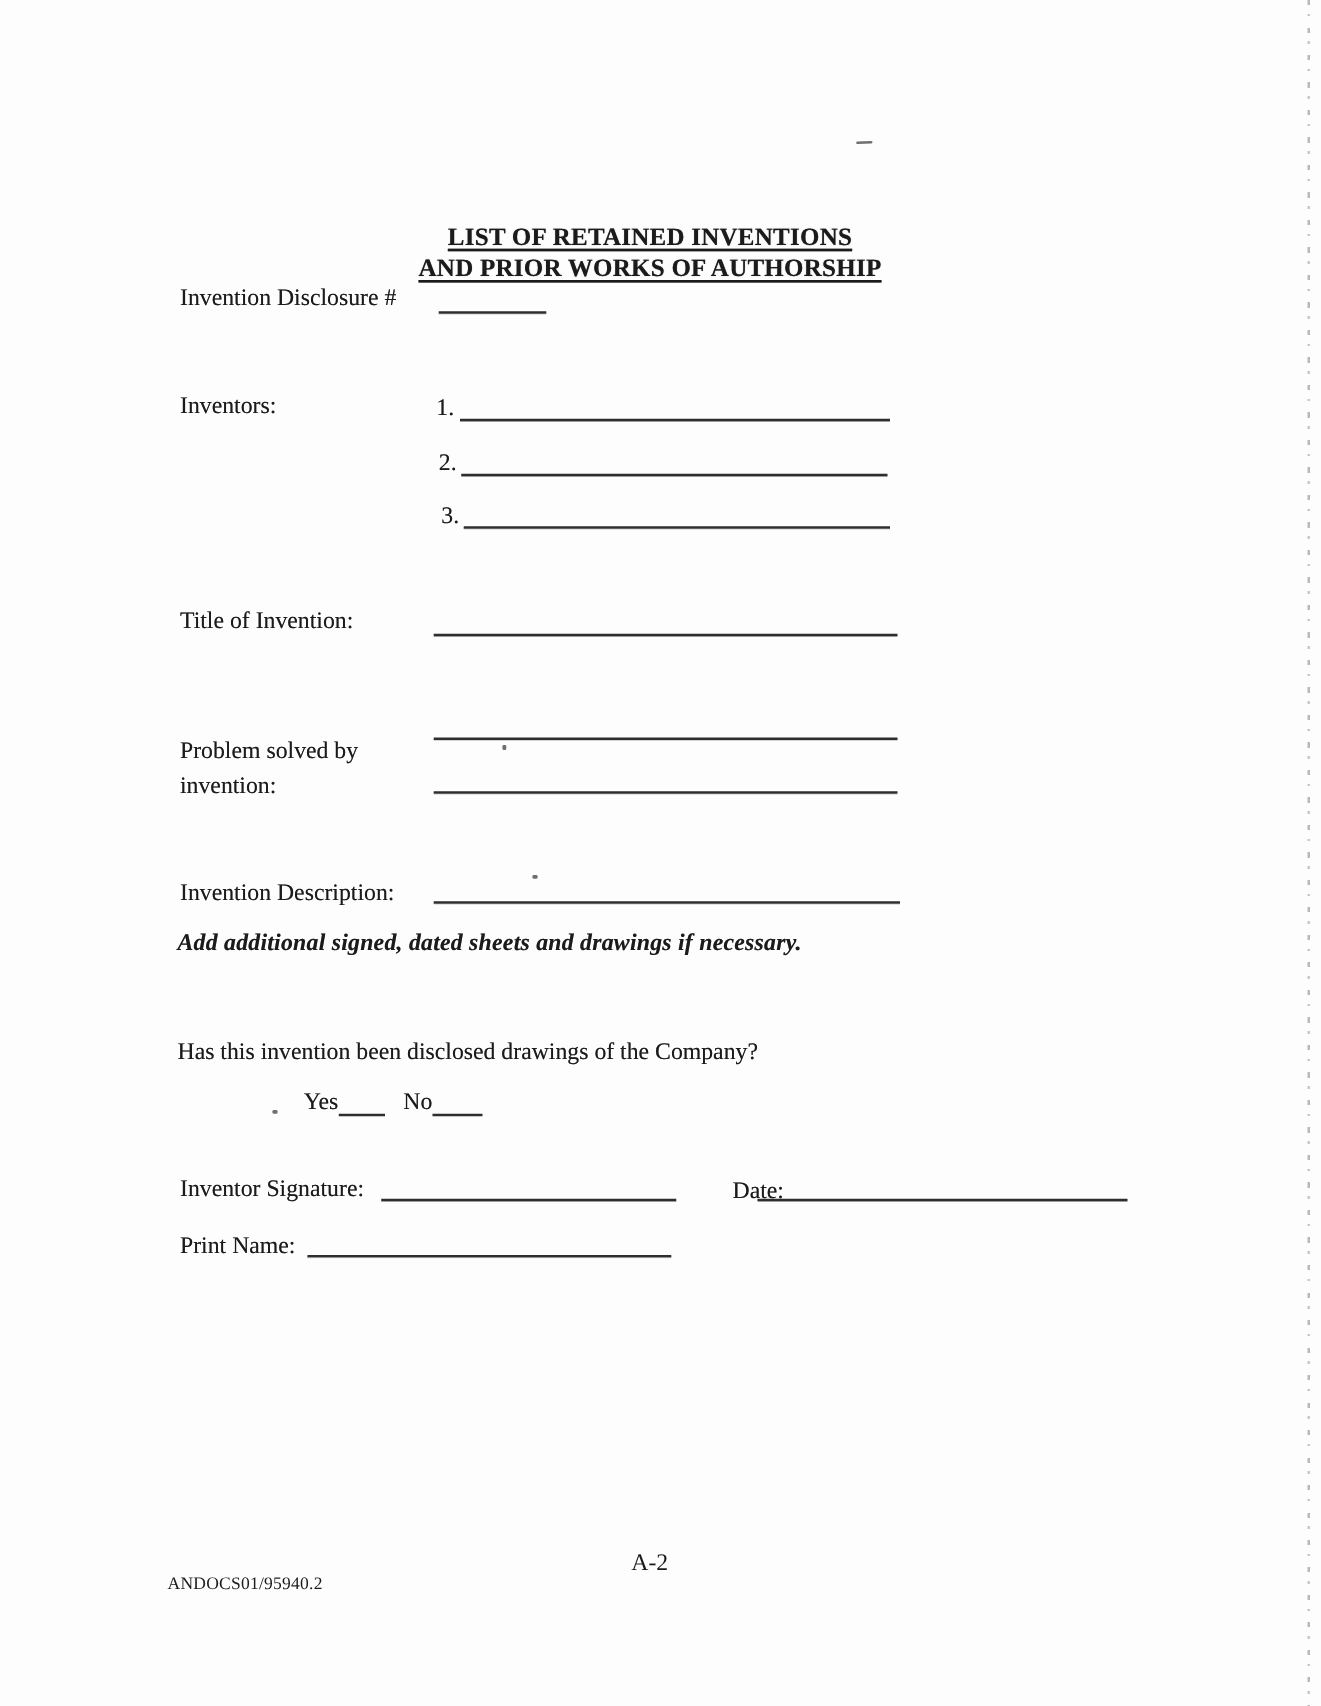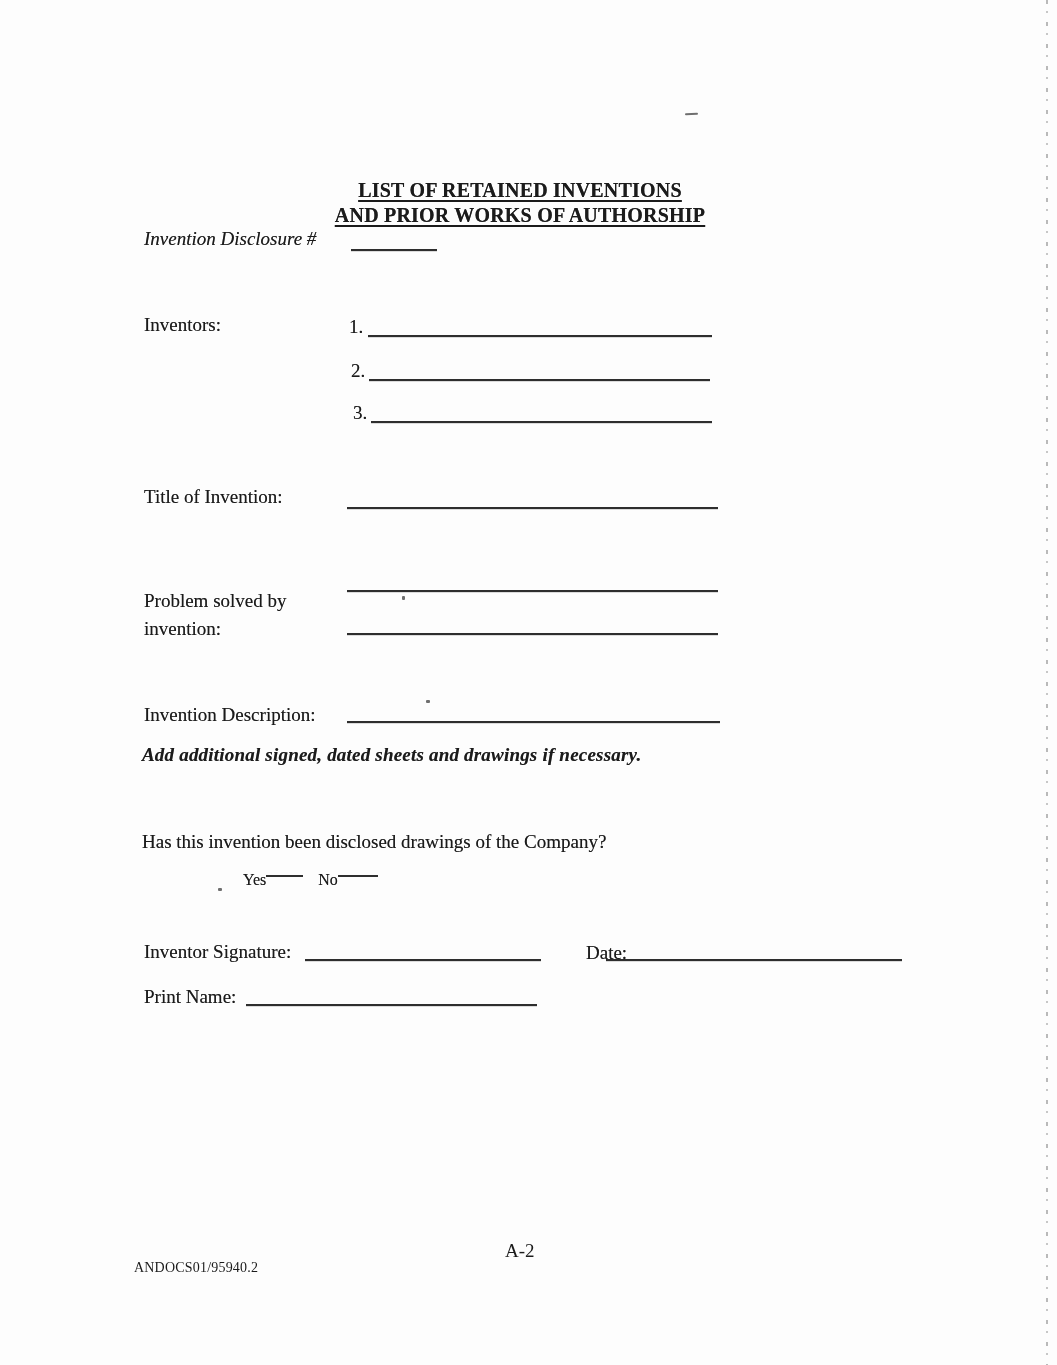--- a/index.html
+++ b/index.html
@@ -51,22 +51,22 @@
   .note {
     font-style: italic;
     font-weight: 600;
     font-size: 19px;
     letter-spacing: 0.2px;
     white-space: nowrap;
     text-shadow: 0 0 0.5px rgba(20,20,20,0.5);
   }
   .yesno {
     display: flex;
-    align-items: flex-start;
-    font-size: 16px;
+    align-items: flex-end;
+    font-size: 19px;
     text-shadow: 0 0 0.5px rgba(20,20,20,0.55);
   }
   .yesno .inline-blank {
     display: inline-block;
     border-bottom: 2px solid #2e2e2e;
     height: 4px;
   }
   .footer-doc { font-size: 14px; letter-spacing: 0.2px; }
   .footer-page { font-size: 19px; }
   .scan-edge {
@@ -92,21 +92,21 @@
   <div class="abs speck" style="left:685px; top:113px; width:13px; height:2px; transform:rotate(-3deg);"></div>
   <div class="abs speck" style="left:426px; top:700px; width:4px; height:3px;"></div>
   <div class="abs speck" style="left:402px; top:596px; width:3px; height:4px;"></div>
   <div class="abs speck" style="left:218px; top:888px; width:4px; height:3px;"></div>
 
   <div class="abs title-block">
     <div><span class="u">LIST OF RETAINED INVENTIONS</span></div>
     <div><span class="u">AND PRIOR WORKS OF AUTHORSHIP</span></div>
   </div>
 
-  <div class="abs label" style="left:144px; top:228px;font-style:italic;">Invention Disclosure #</div>
+  <div class="abs label" style="left:144px; top:228px;">Invention Disclosure #</div>
   <div class="abs blank" style="left:351px; top:249px; width:86px;"></div>
 
   <div class="abs label" style="left:144px; top:314px;">Inventors:</div>
 
   <div class="abs num" style="left:349px; top:316px;">1.</div>
   <div class="abs blank" style="left:368px; top:335px; width:344px;"></div>
 
   <div class="abs num" style="left:351px; top:360px;">2.</div>
   <div class="abs blank" style="left:369px; top:379px; width:341px;"></div>
 

